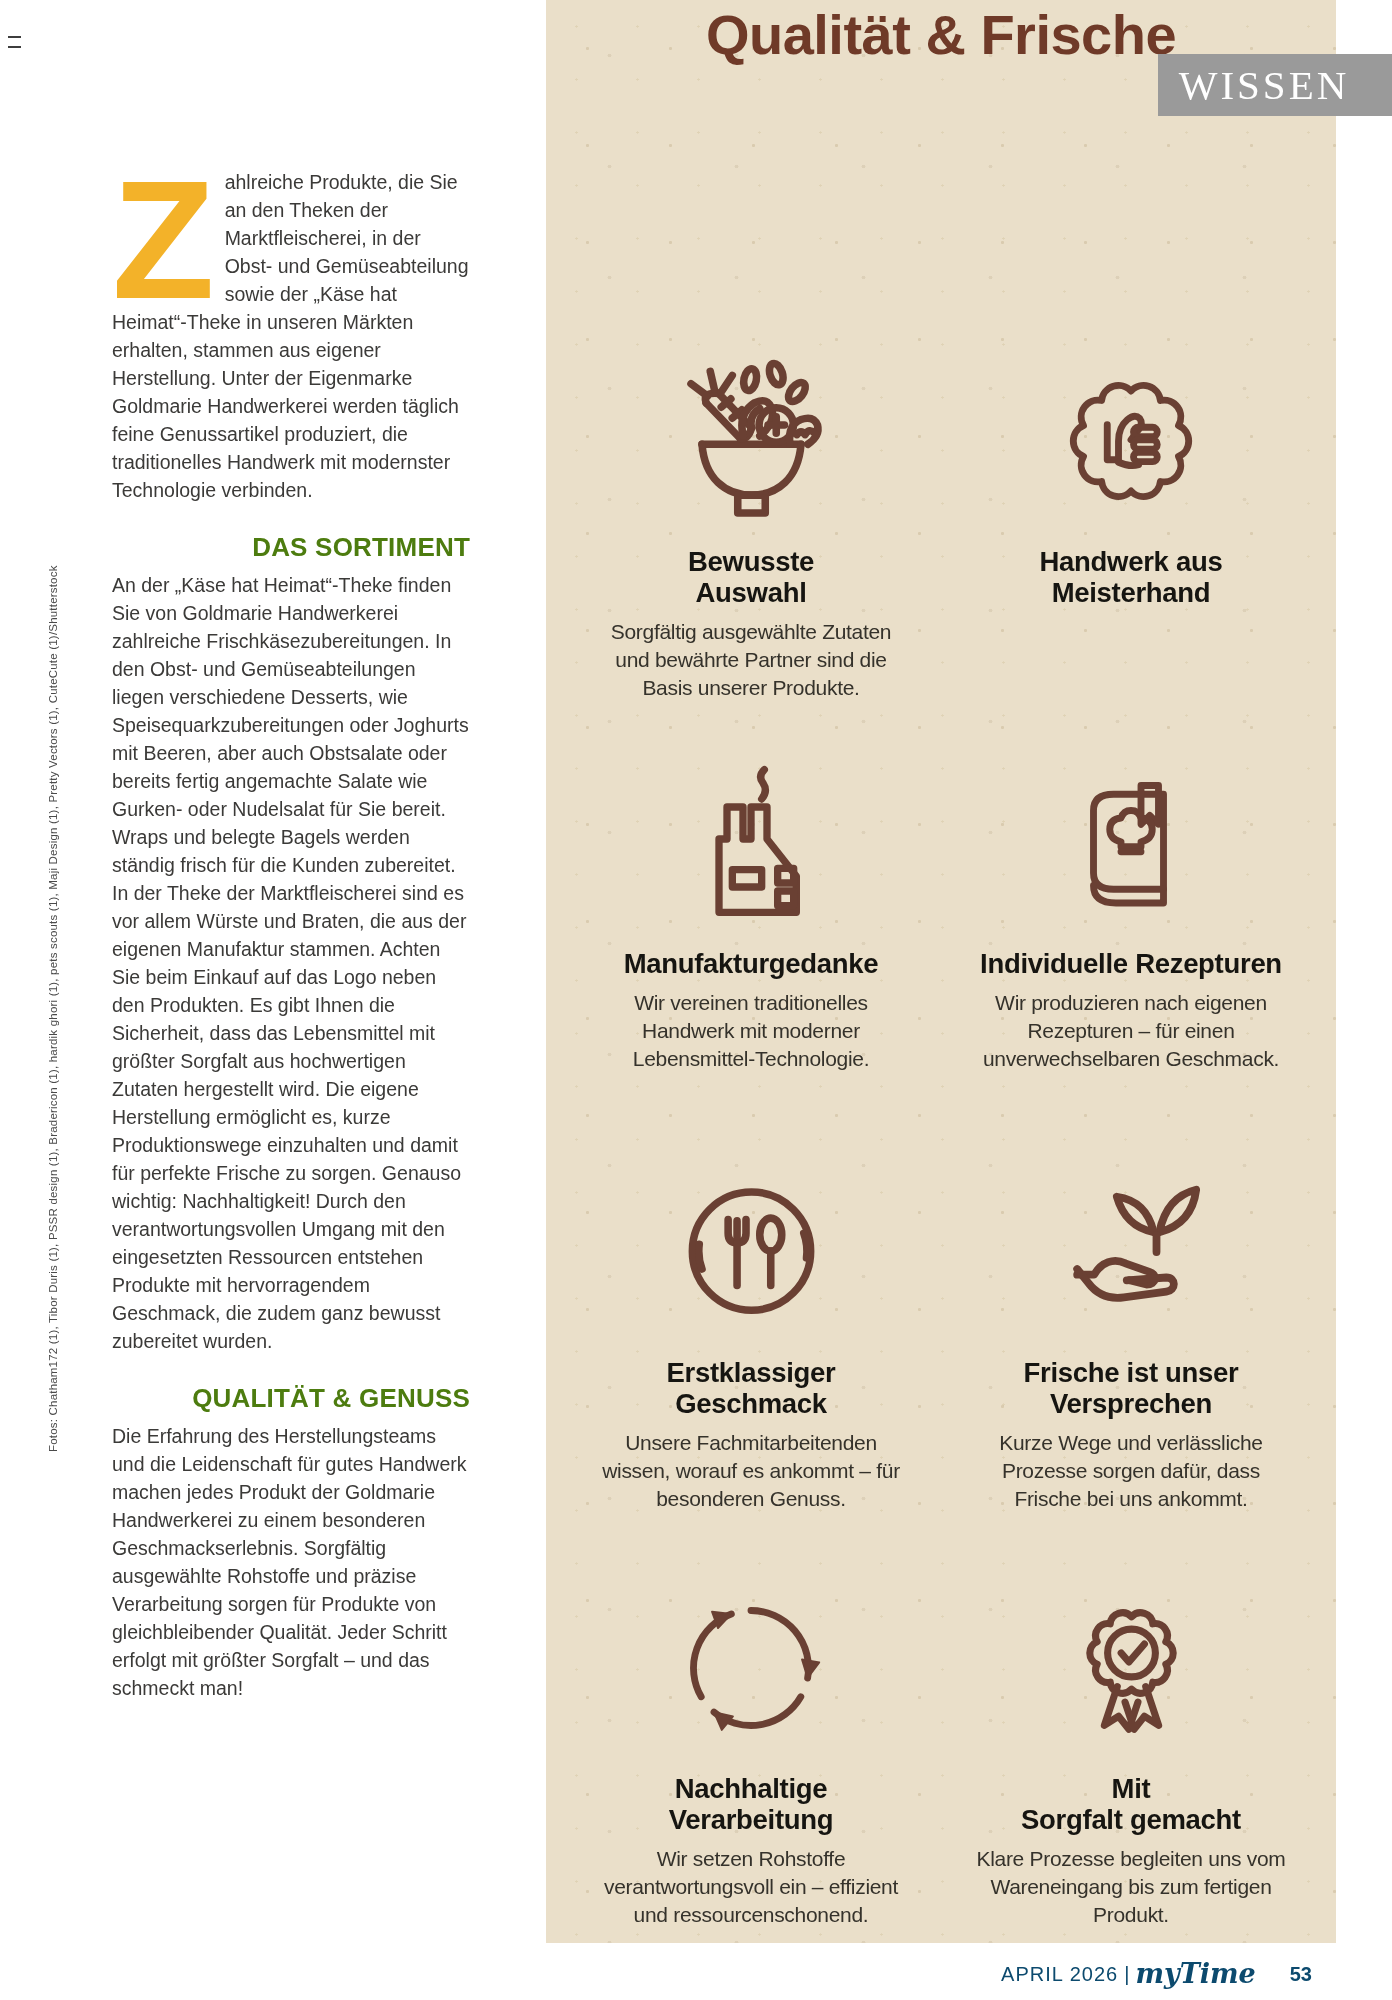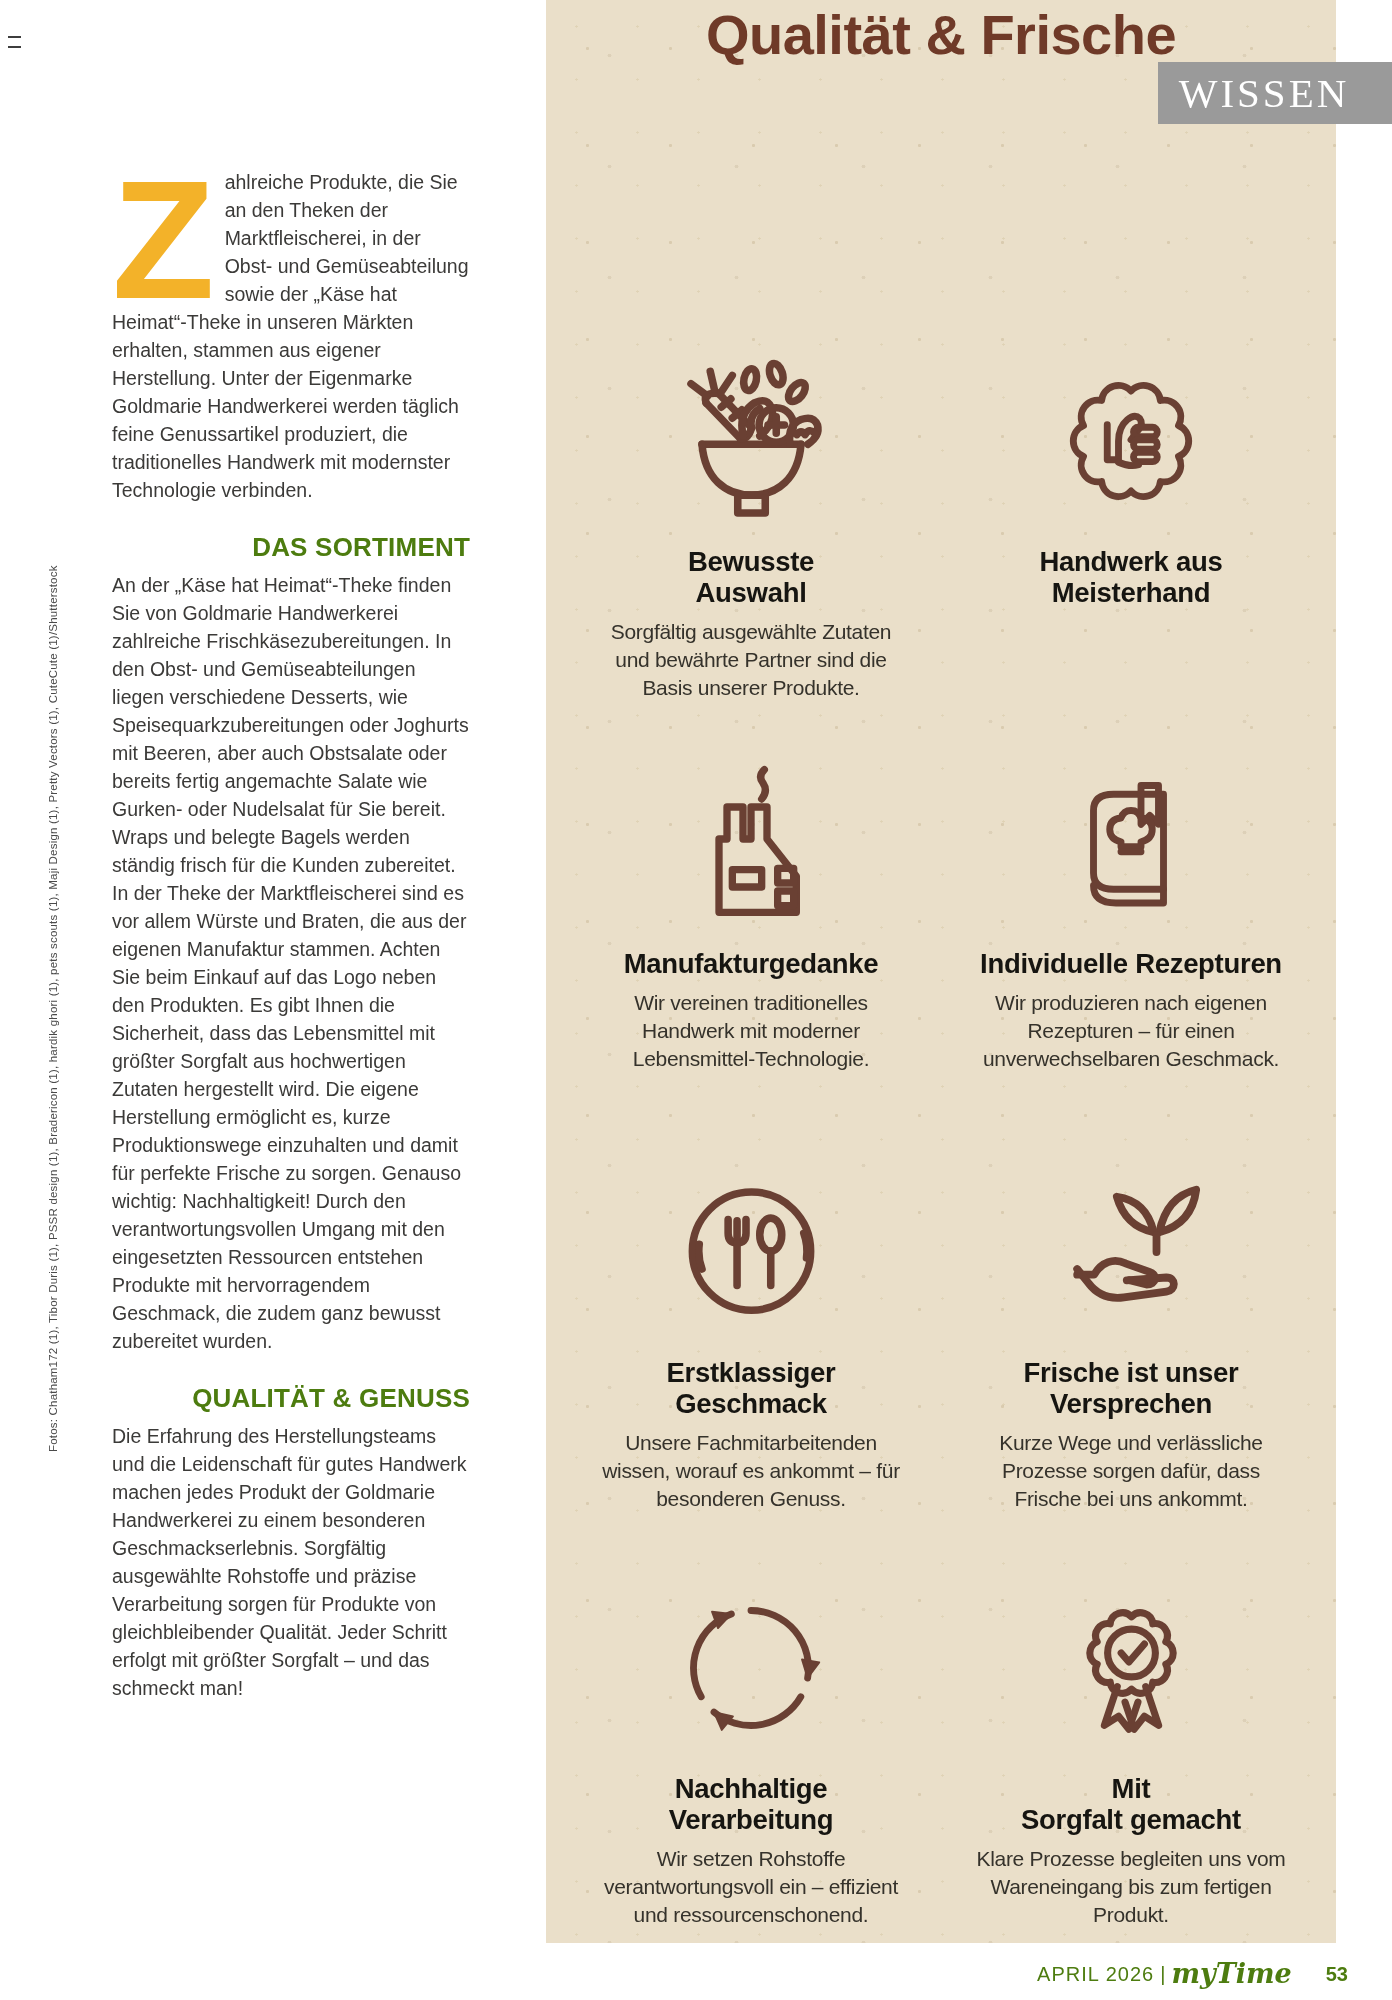--- a/index.html
+++ b/index.html
@@ -42,28 +42,28 @@
   .iconbox svg *{fill:none;stroke:#6a4033;stroke-width:5.5;
        stroke-linecap:round;stroke-linejoin:round;}
   .iconbox svg .solid{fill:#6a4033;stroke-width:1.5;}
   .ititle{margin-top:16px;font-size:27.5px;line-height:31px;font-weight:bold;
        color:#161511;letter-spacing:-.3px;}
   .ititle span{display:block;}
   .itext{max-width:312px;margin:10px auto 0;font-size:21px;line-height:28px;
        color:#35322b;letter-spacing:-.3px;}
 
   
-  .wissen{position:absolute;left:1158px;top:62px;width:234px;height:62px;
+  .wissen{position:absolute;left:1158px;top:54px;width:234px;height:62px;
        background:#9a9a9a;color:#ffffff;display:flex;align-items:center;
        justify-content:center;font-family:"Liberation Serif",serif;
        font-size:41px;letter-spacing:3px;padding-right:22px;box-sizing:border-box;}
 
   
-  .footer{position:absolute;left:558px;top:1956px;width:790px;text-align:right;
-       color:#4d7c0f;font-size:20px;}
+  .footer{position:absolute;left:522px;top:1956px;width:790px;text-align:right;
+       color:#0c4a6e;font-size:20px;}
   .f-issue{letter-spacing:1px;font-weight:500;}
   .f-sep{margin:0 6px;}
   .f-mag{font-family:"DejaVu Serif",serif;font-style:italic;font-weight:bold;
        font-size:27px;position:relative;top:2px;}
   .f-page{margin-left:34px;font-weight:bold;}
 </style>
 </head>
 <body>
 
 <div class="page">

